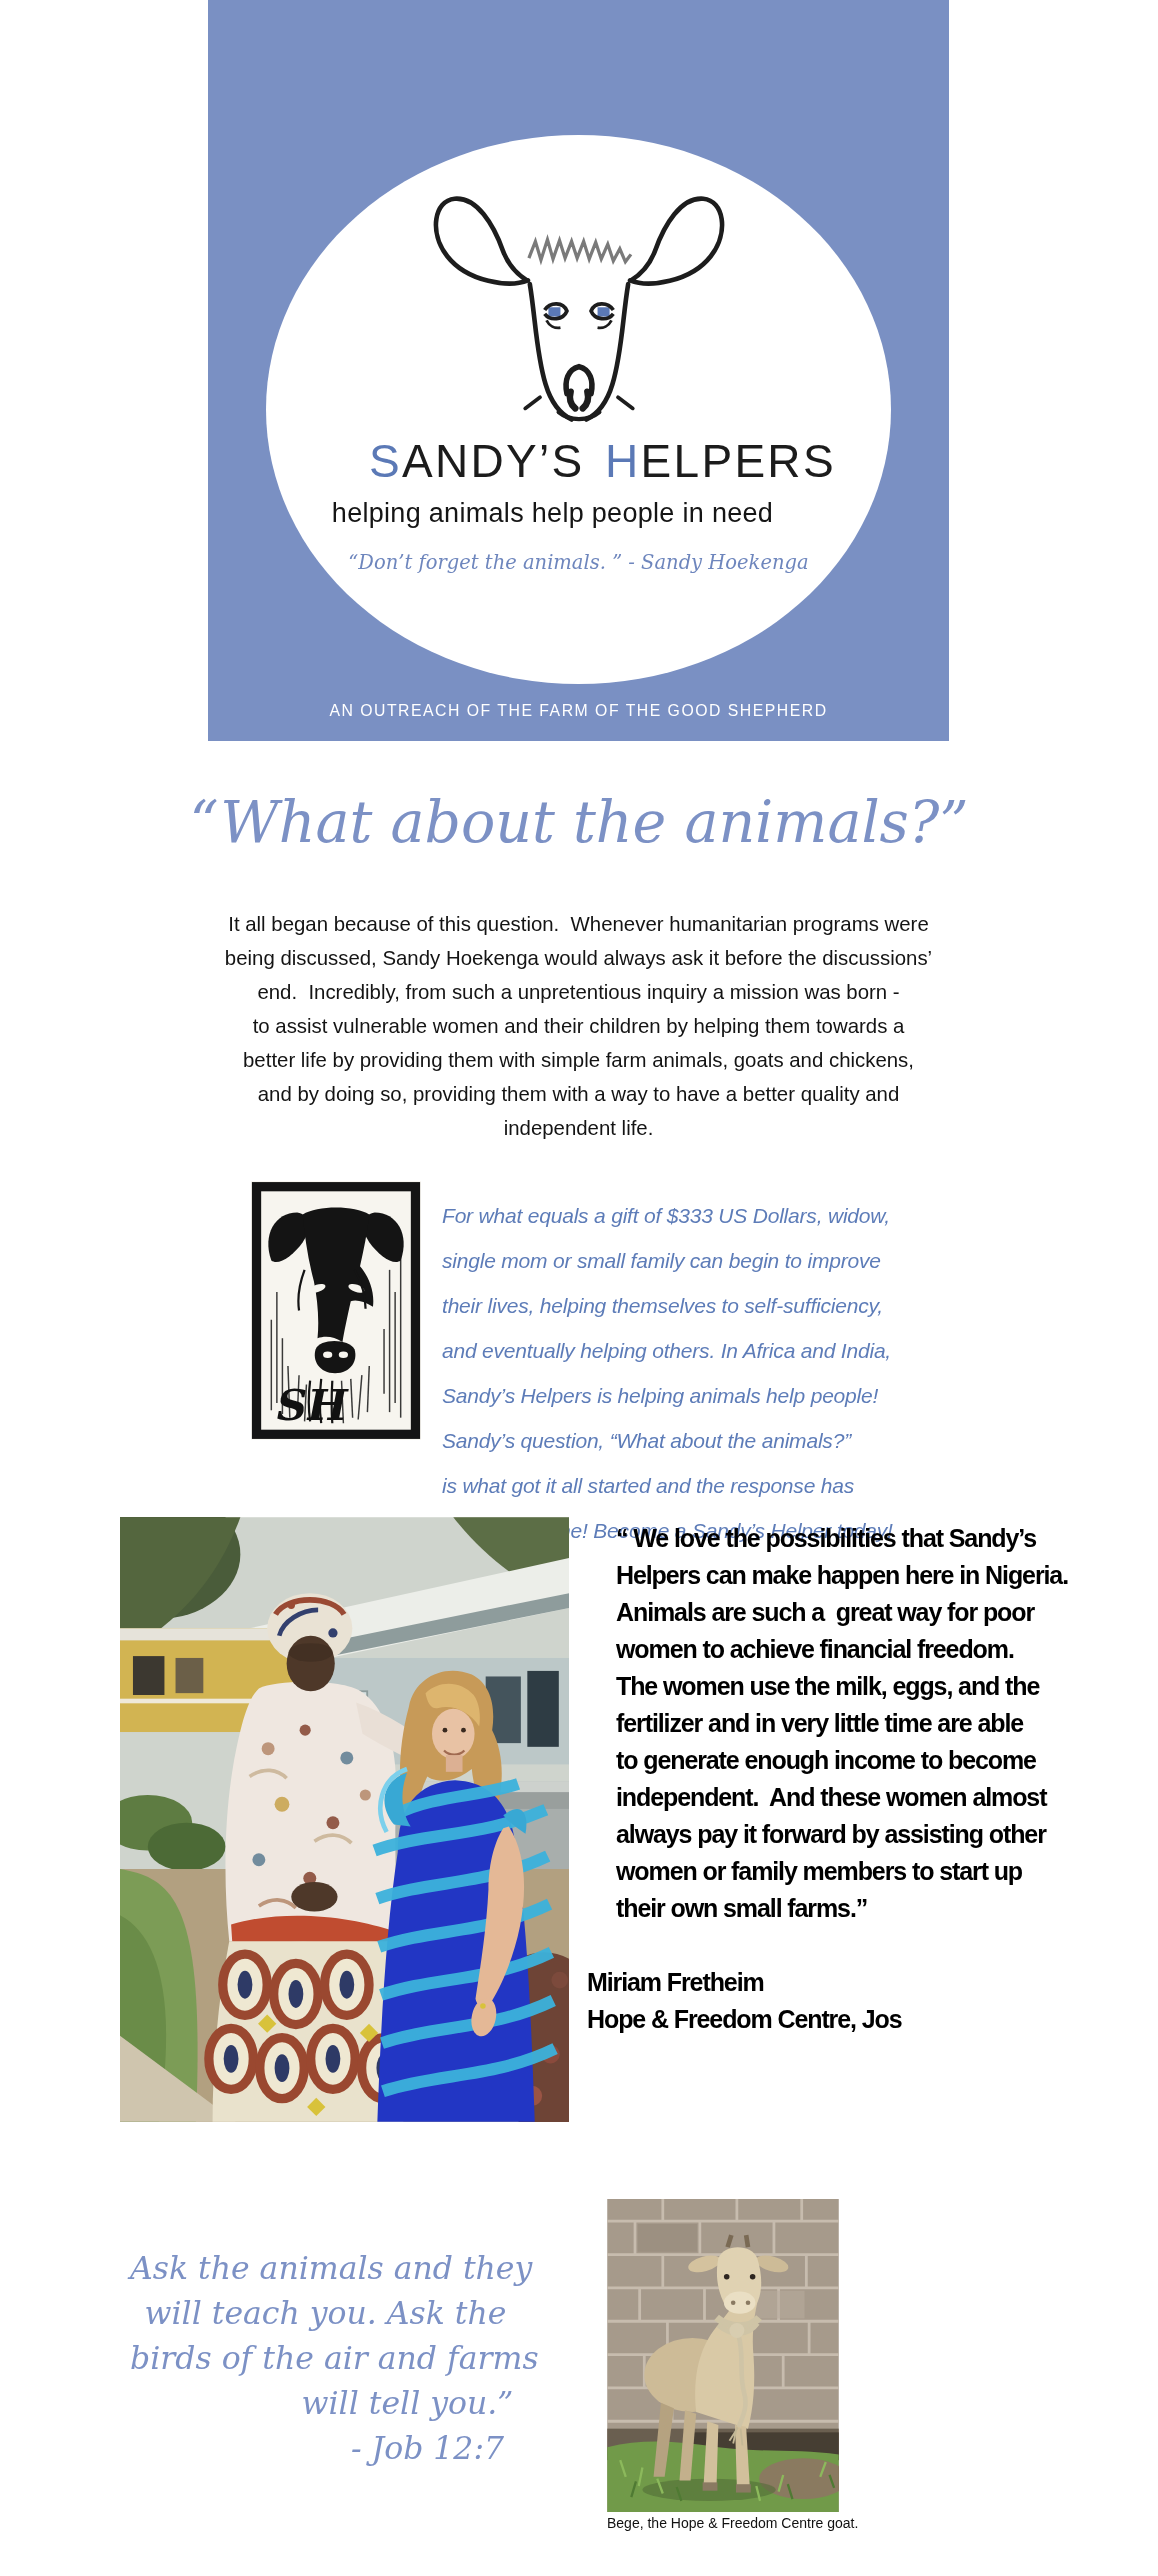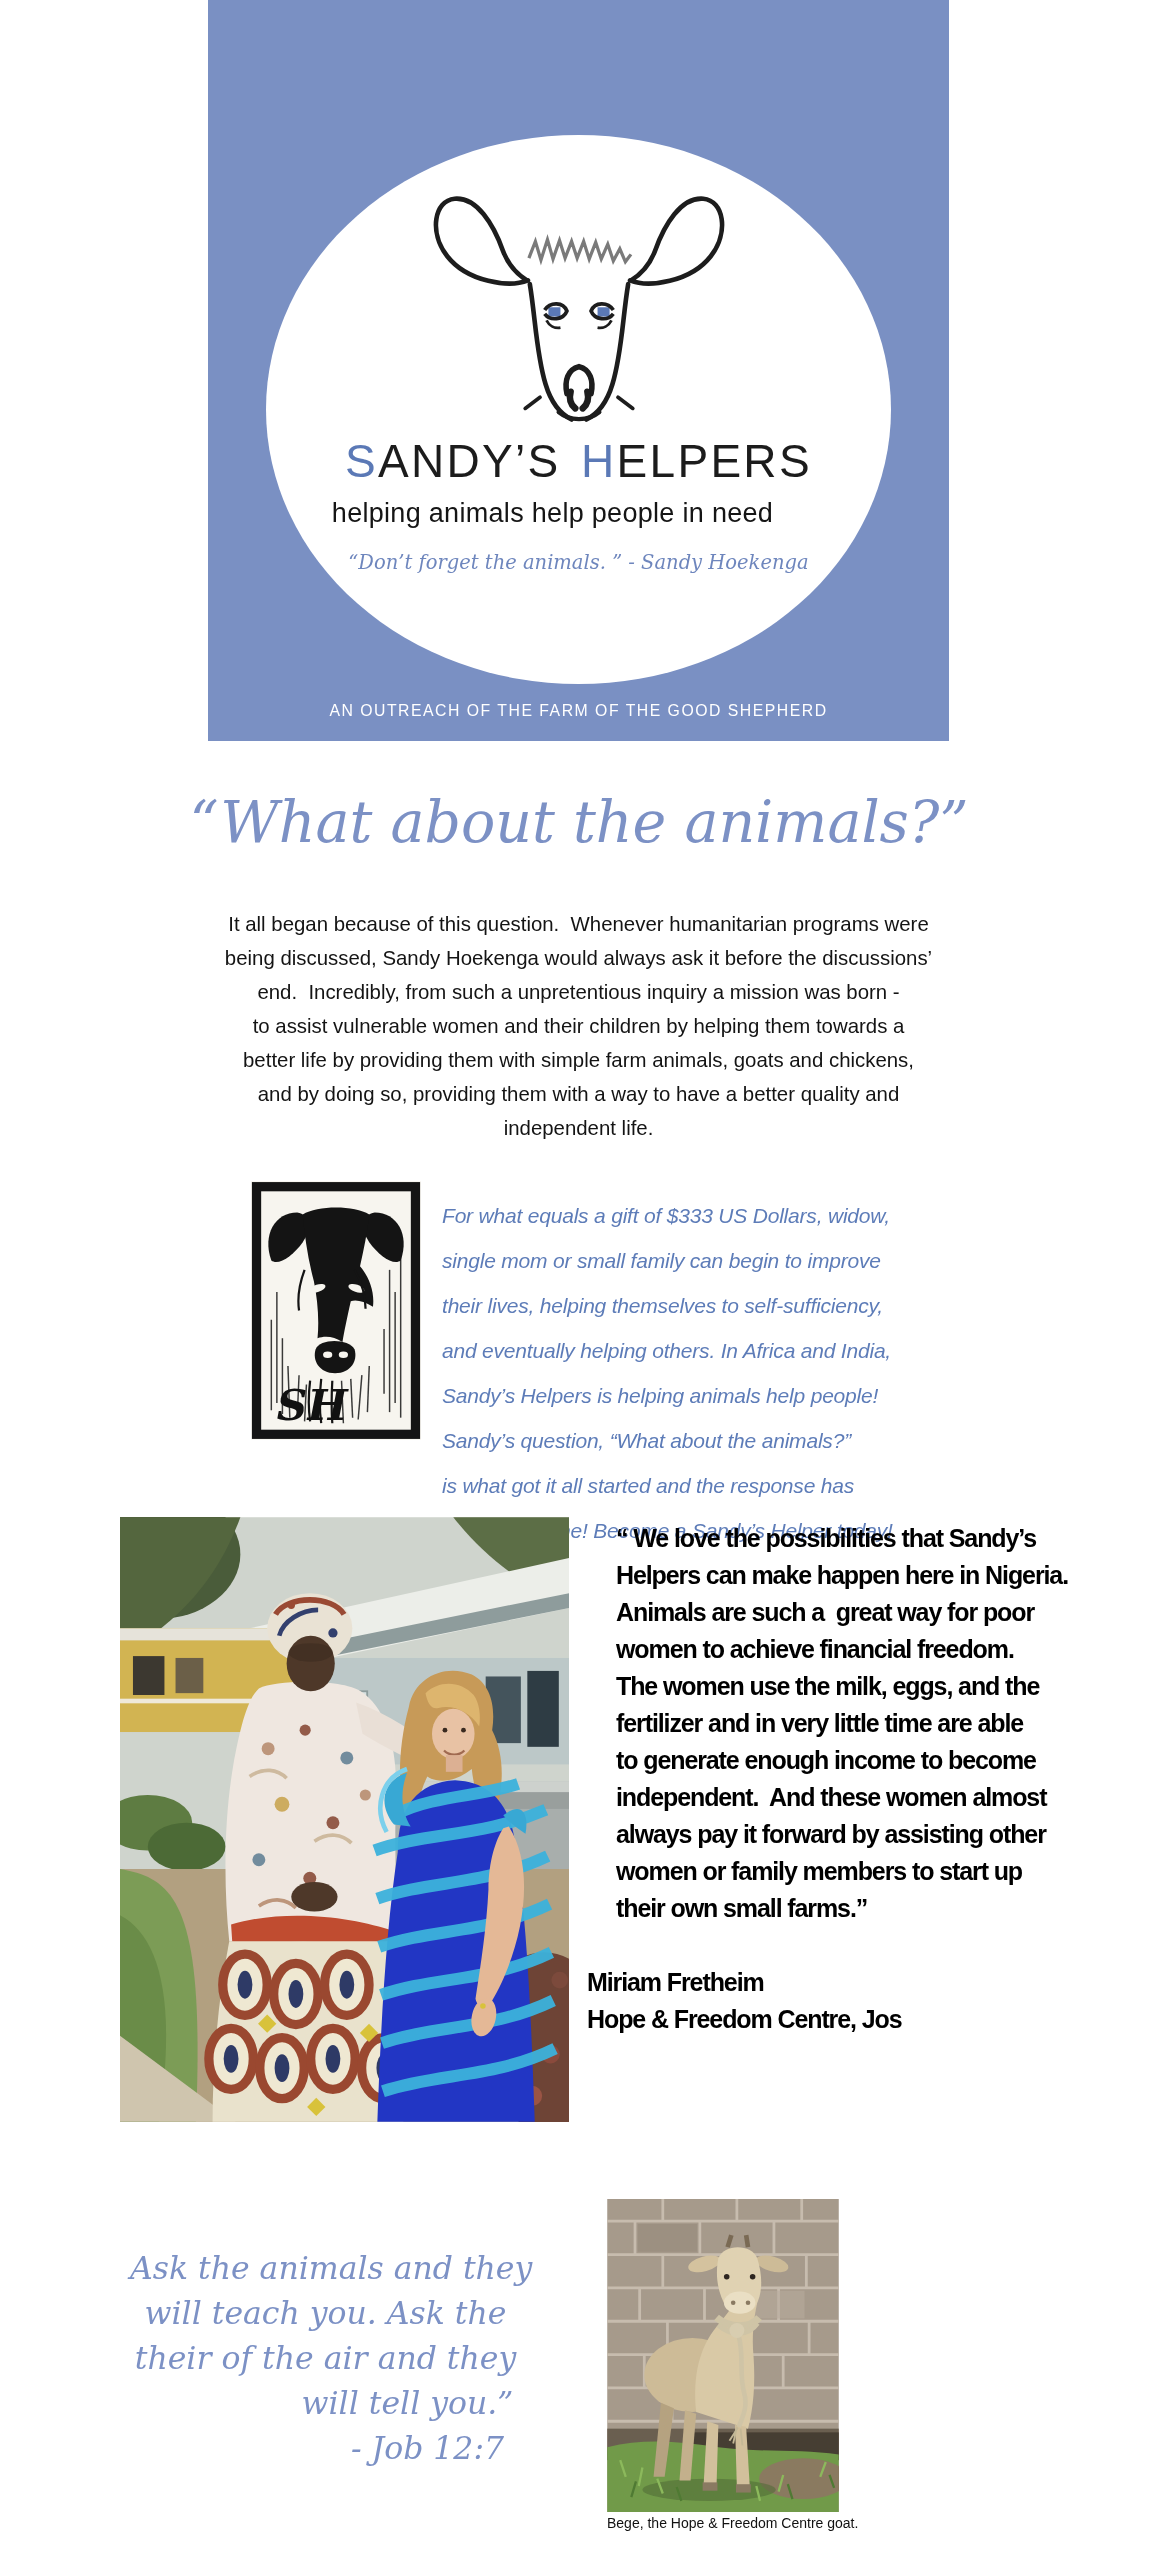--- a/index.html
+++ b/index.html
@@ -4,21 +4,21 @@
 <style>
   html,body{margin:0;padding:0;background:#ffffff;}
   .page{position:relative;width:1158px;height:2576px;background:#ffffff;overflow:hidden;
         font-family:"Liberation Sans",sans-serif;}
   .abs{position:absolute;}
   
   .header-block{left:208px;top:0;width:741px;height:741px;background:#7a90c3;}
   .logo-circle{left:58px;top:135px;width:625px;height:549px;border-radius:50%;background:#ffffff;}
   .goat-svg{left:204px;top:169px;width:334px;height:258px;}
   .logo-title{left:0;top:434px;width:741px;text-align:center;font-size:46px;font-weight:500;
-              letter-spacing:2.3px;color:#1c1c1c;white-space:nowrap;}
+              letter-spacing:2.3px;color:#1c1c1c;white-space:nowrap;padding-left:24px;}
   .logo-title .b{color:#5b79b6;}
   .logo-title .gap{display:inline-block;width:20.4px;}
   .logo-tagline{left:0;top:498px;width:671px;text-align:center;font-size:27px;color:#151515;letter-spacing:0.3px;margin-left:9px;}
   .script{font-family:"DejaVu Serif",serif;font-style:italic;}
   .logo-quote{left:0;top:551px;width:741px;text-align:center;font-size:19.5px;color:#6e86bd;}
   .outreach{left:0;top:702px;width:741px;text-align:center;font-size:15.8px;letter-spacing:1.5px;color:#ffffff;}
   
   .heading{left:0;top:789px;width:1158px;text-align:center;font-size:57px;color:#7c91c5;}
   .para{left:208px;top:907px;width:741px;text-align:center;font-size:20.4px;line-height:34px;
         color:#141414;white-space:pre-line;}
@@ -261,21 +261,21 @@
 independent.&nbsp; And these women almost
 always pay it forward by assisting other
 women or family members to start up
 their own small farms.”</div>
   <div class="abs attrib">Miriam Fretheim
 Hope &amp; Freedom Centre, Jos</div>
 
   <div class="abs jobquote script">
     <div class="ln">Ask the animals and they</div>
     <div class="ln">will teach you. Ask the</div>
-    <div class="ln">their of the air and they</div>
+    <div class="ln">birds of the air and farms</div>
     <div class="ln shift1">will tell you.”</div>
     <div class="ln shift2">- Job 12:7</div>
   </div>
 
   <svg class="abs gphoto" viewBox="0 0 250 338">
     <rect width="250" height="338" fill="#a69a8b"></rect>
     <g stroke="#c7bcae" stroke-width="3">
       <line x1="0" y1="24" x2="250" y2="24"></line>
         <line x1="0" y1="60" x2="250" y2="60"></line>
       <line x1="0" y1="96" x2="250" y2="96"></line>

